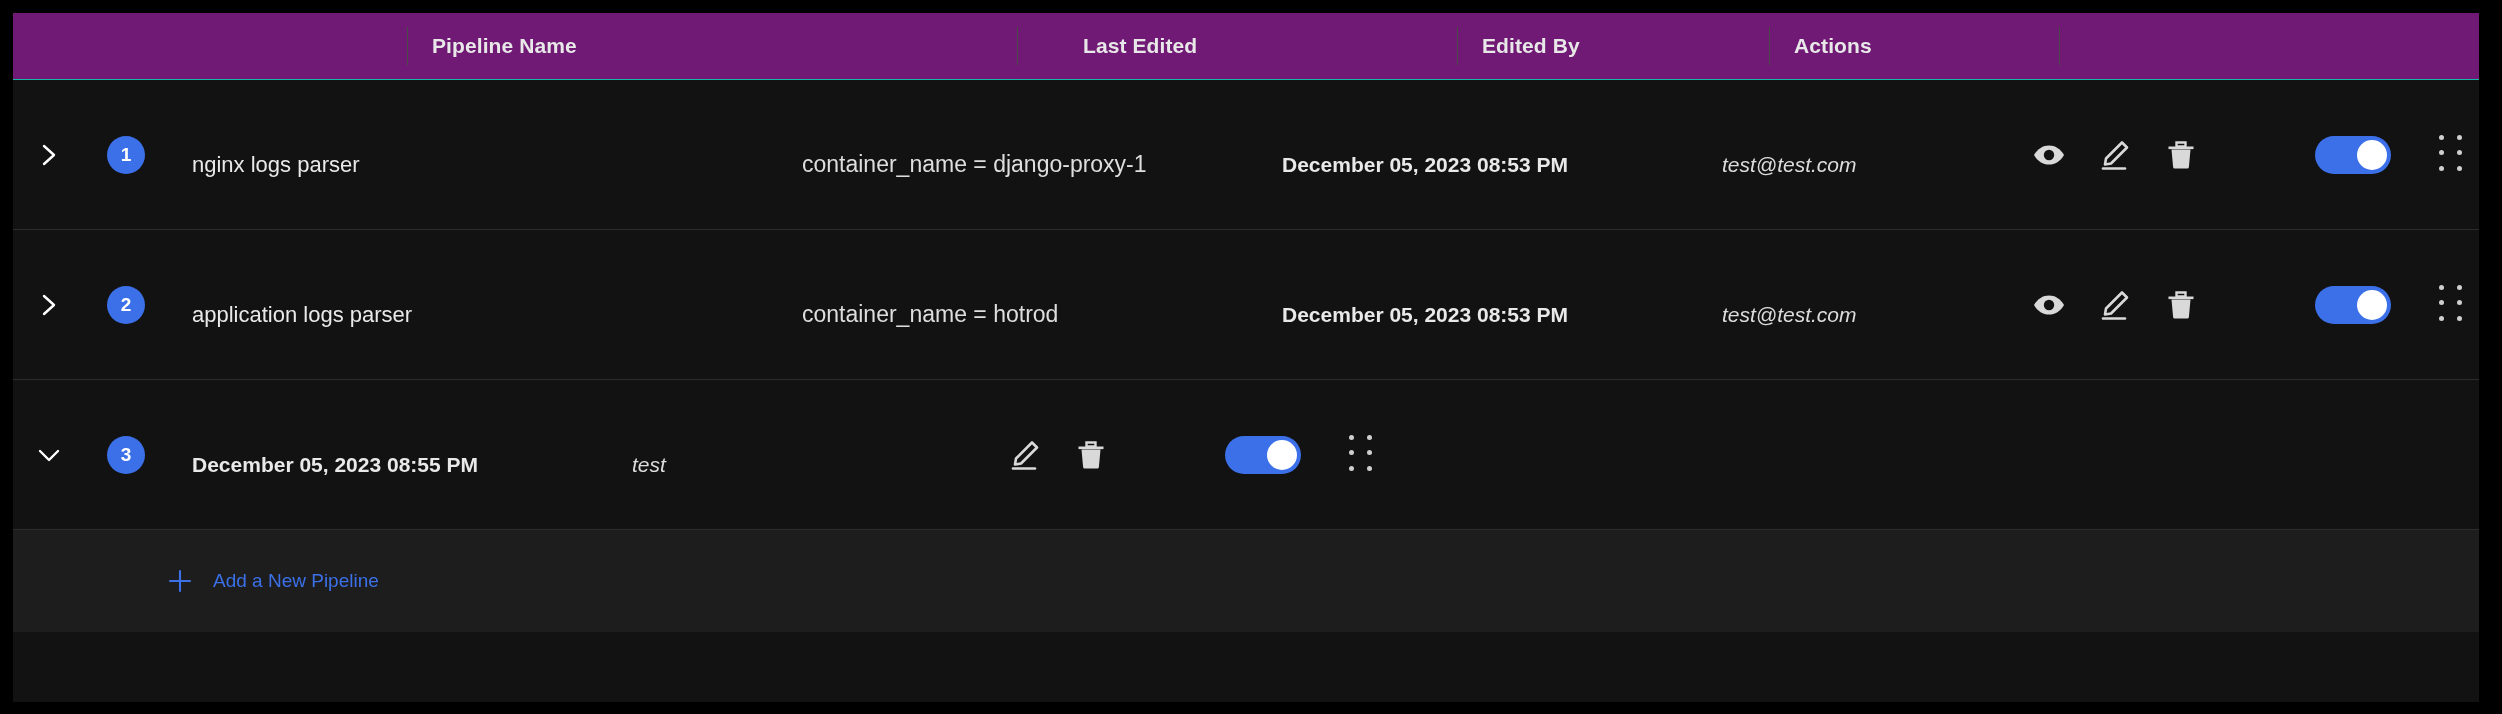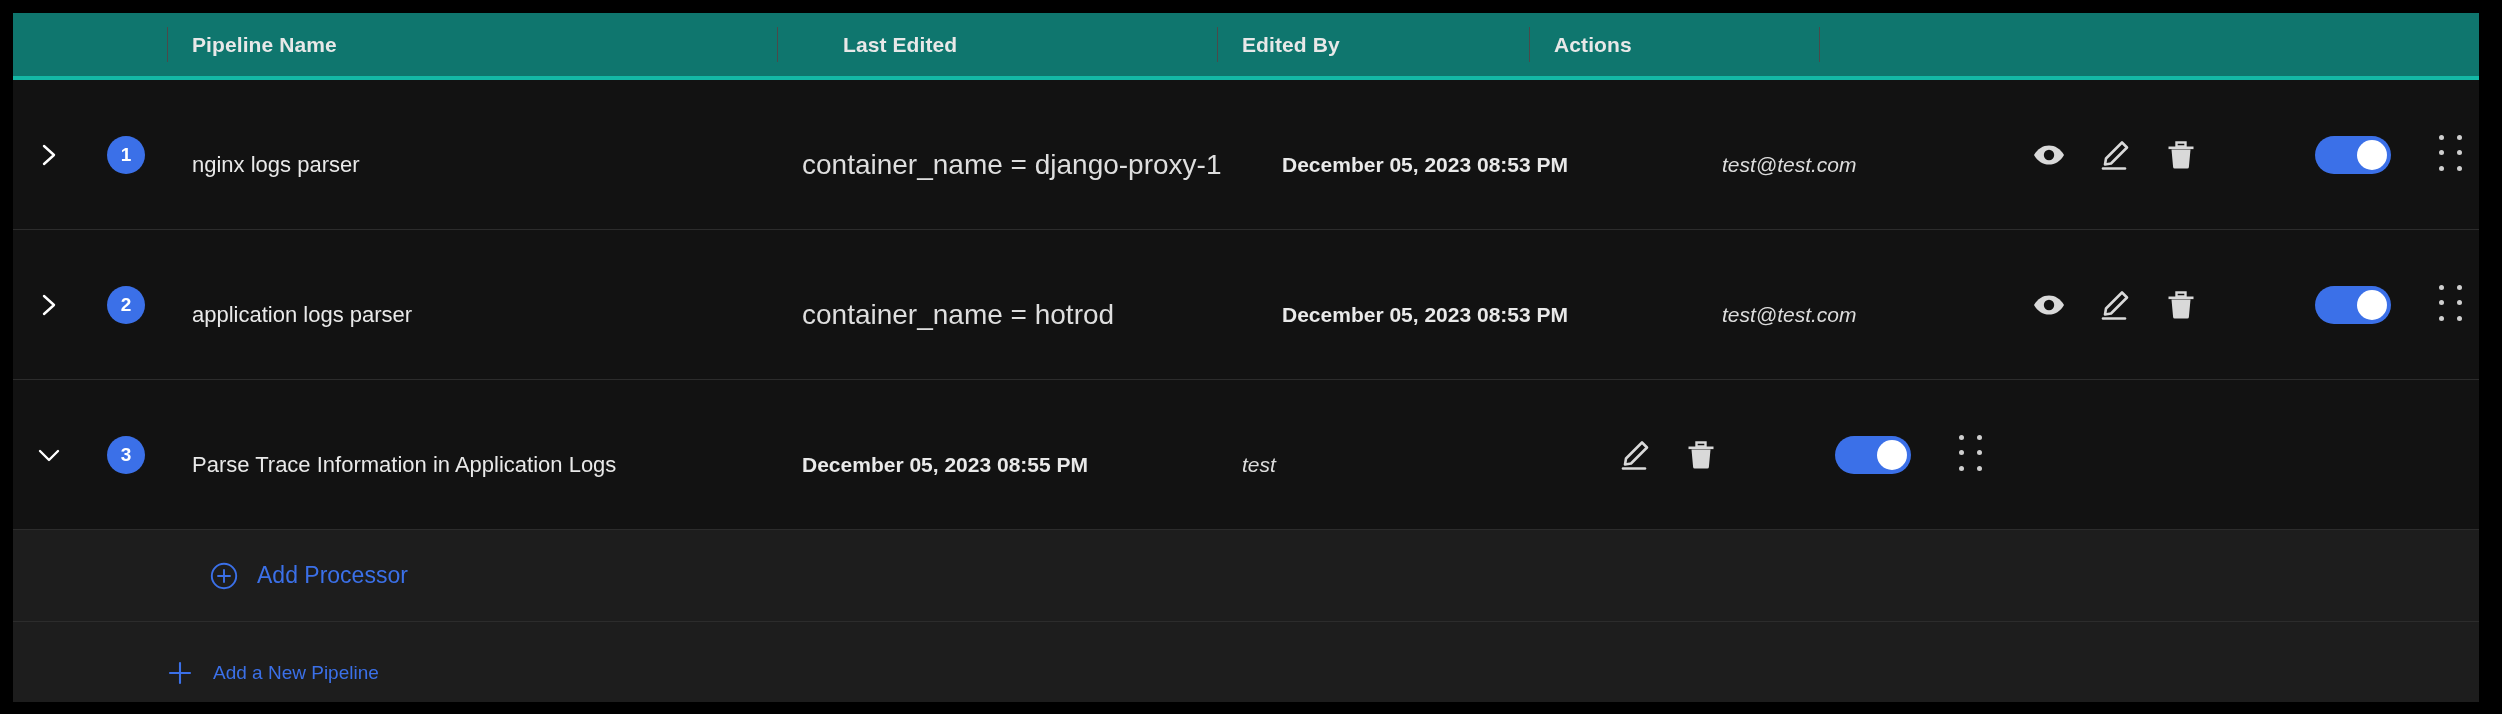--- a/index.html
+++ b/index.html
@@ -28,22 +28,23 @@
   .col-edited   { width: 440px; flex: 0 0 440px; padding-left: 41px; }
   .col-by       { width: 312px; flex: 0 0 312px; }
   .col-actions  { width: 290px; flex: 0 0 290px; }
   .col-toggle   { width: 180px; flex: 0 0 180px; }
 
   
   .thead {
     display: flex;
     align-items: stretch;
     height: 67px;
-    background: #0f766e;
-    border-bottom: 4px solid #14b8a6;
+    background: #701a75;
+    border-bottom: 1px solid #14b8a6;
+    justify-content: center;
   }
   .th {
     display: flex;
     align-items: center;
     color: #e8e8e8;
     font-size: 21px;
     font-weight: bold;
     letter-spacing: .1px;
     position: relative;
   }
@@ -91,21 +92,21 @@
     font-size: 19px;
     font-weight: bold;
     display: flex;
     align-items: center;
     justify-content: center;
     margin: 0 auto;
   }
   .order-wrap { width: 100%; display: flex; justify-content: center; }
 
   .name-text   { color: #e9e9e9; font-size: 22px; }
-  .filter-text { color: #dedede; font-size: 28px; }
+  .filter-text { color: #dedede; font-size: 23px; }
   .date-text   { color: #e9e9e9; font-size: 21px; font-weight: bold; text-align: right; }
   .by-text     { color: #dcdcdc; font-size: 21px; font-style: italic; }
 
   
   .actions {
     display: flex;
     align-items: center;
     gap: 22px;
     padding-left: 18px;
   }
@@ -343,23 +344,20 @@
         <svg width="30" height="22" viewBox="0 0 30 22" fill="none" stroke="currentColor" stroke-width="2.4" stroke-linecap="round" stroke-linejoin="round">
             <polyline points="6,7 15,16 24,7"></polyline>
           </svg>
       </span>
     </div>
     <div class="cell col-order">
       <span class="order-wrap">
           <span class="badge">3</span>
         </span>
     </div>
-    <div class="cell col-name cell-pad">
-      <span class="name-text">Parse Trace Information in Application Logs</span>
-    </div>
     <div class="cell col-edited cell-pad">
       <span class="date-text">December 05, 2023 08:55 PM</span>
     </div>
     <div class="cell col-by cell-pad">
       <span class="by-text">test</span>
     </div>
     <div class="cell col-actions">
       <div class="actions">
         <span class="icon-spacer"></span>
         <span class="icon-btn">
@@ -387,31 +385,20 @@
             <i></i>
             <i></i>
             <i></i>
             <i></i>
             <i></i>
           </span>
       </div>
     </div>
   </div>
 
-  <div class="subrow">
-    <div class="addproc">
-      <span class="circ-plus">
-        <svg width="30" height="30" viewBox="0 0 30 30" fill="none" stroke="currentColor" stroke-width="1.9">
-            <circle cx="15" cy="15" r="12.2"></circle>
-            <path d="M15 9v12M9 15h12" stroke-linecap="round"></path>
-          </svg>
-      </span>
-      <span class="lbl">Add Processor</span>
-    </div>
-  </div>
 
   <div class="addpipe-row">
     <div class="addpipe">
       <span class="plus">
         <svg width="30" height="30" viewBox="0 0 30 30" fill="none" stroke="currentColor" stroke-width="2.1" stroke-linecap="round">
             <path d="M15 5v20M5 15h20"></path>
           </svg>
       </span>
       <span class="lbl">Add a New Pipeline</span>
     </div>

